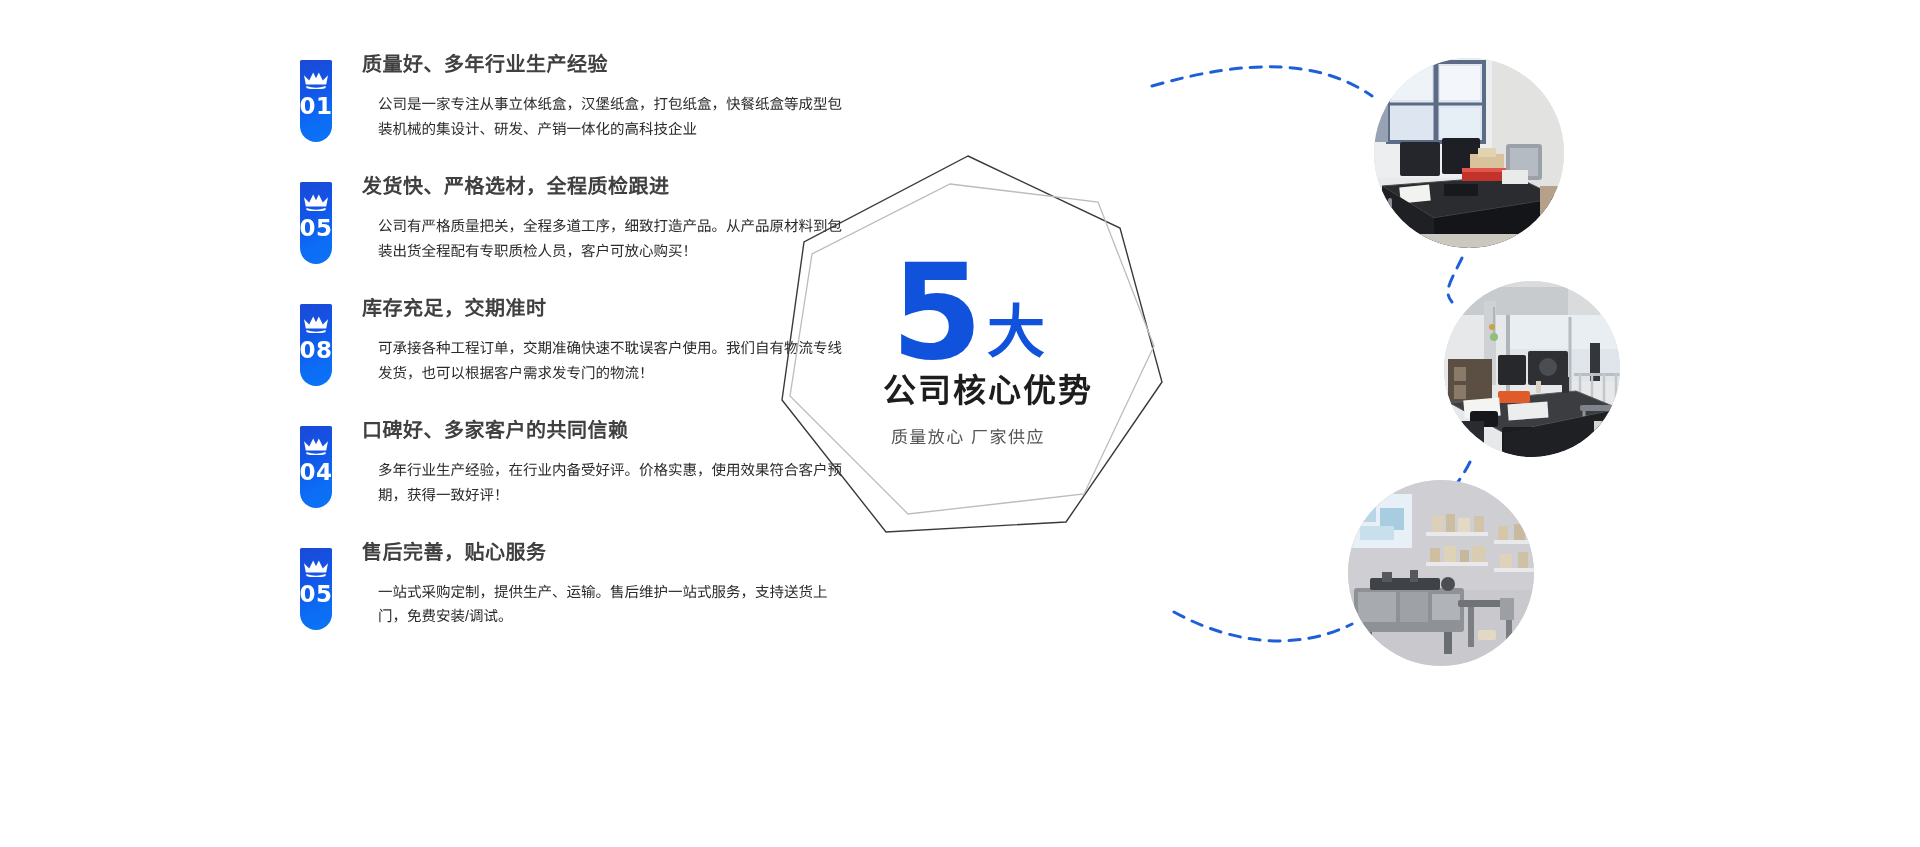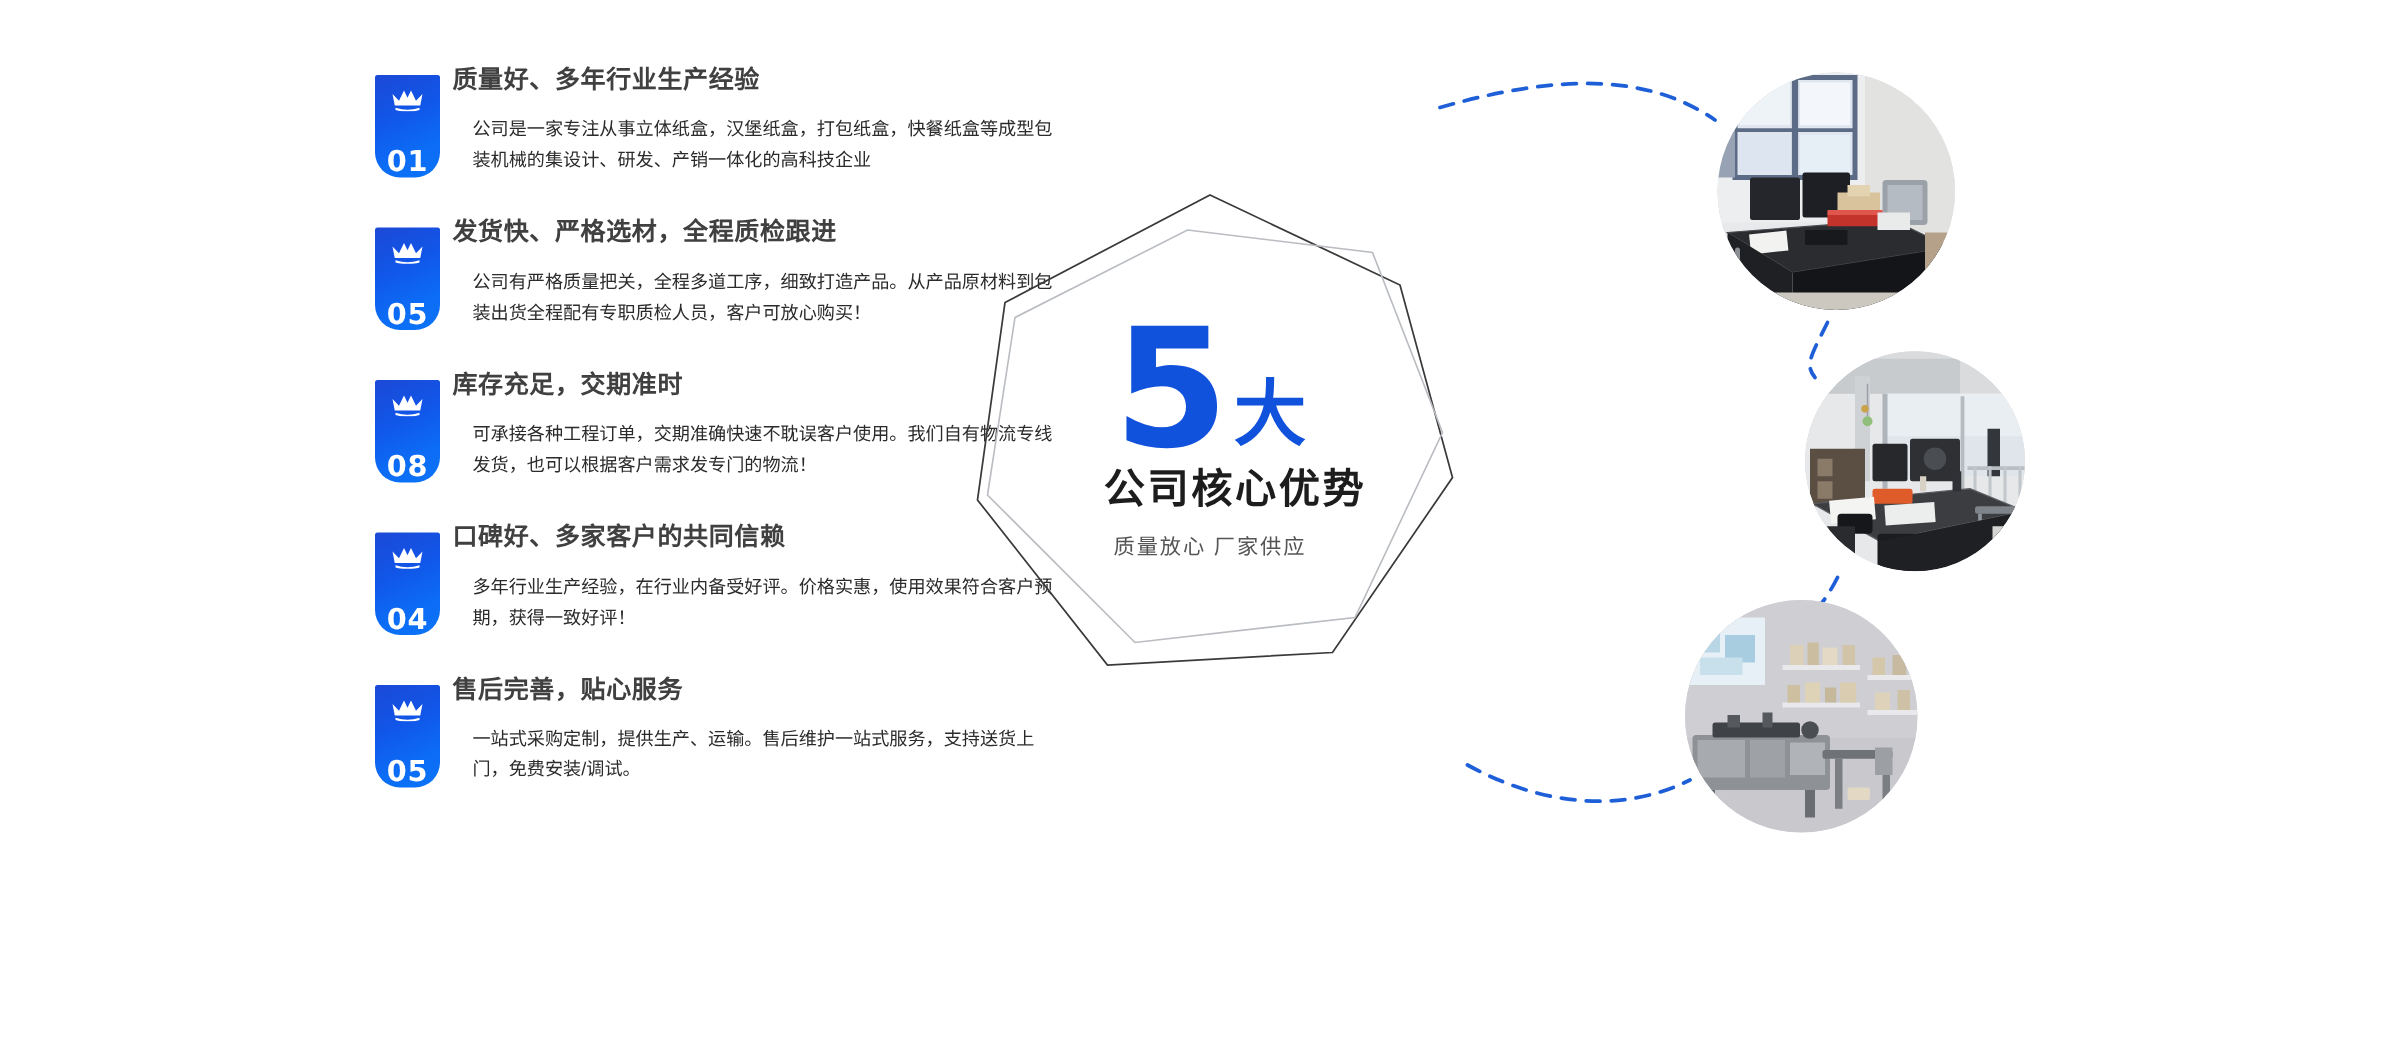--- a/index.html
+++ b/index.html
@@ -34,28 +34,28 @@
     min-height: 88px;
     margin-bottom: 32px;
     padding-left: 62px;
   }
 
   
   .badge {
     position: absolute;
     left: 0;
     top: 8px;
-    width: 52px;
+    width: 32px;
     height: 82px;
     border-radius: 2px 2px 20px 20px;
     background: linear-gradient(155deg, #1c49d6 0%, #1156e8 38%, #0c6cf5 72%, #0b74f7 100%);
     display: flex;
     flex-direction: column;
     align-items: center;
-    justify-content: space-between;
+    justify-content: flex-start;
     padding-top: 11px;
     box-sizing: border-box;
   }
   .badge .crown-icon {
     display: block;
     width: 26px;
     height: 18px;
   }
   .badge .badge-number {
     color: #ffffff;

